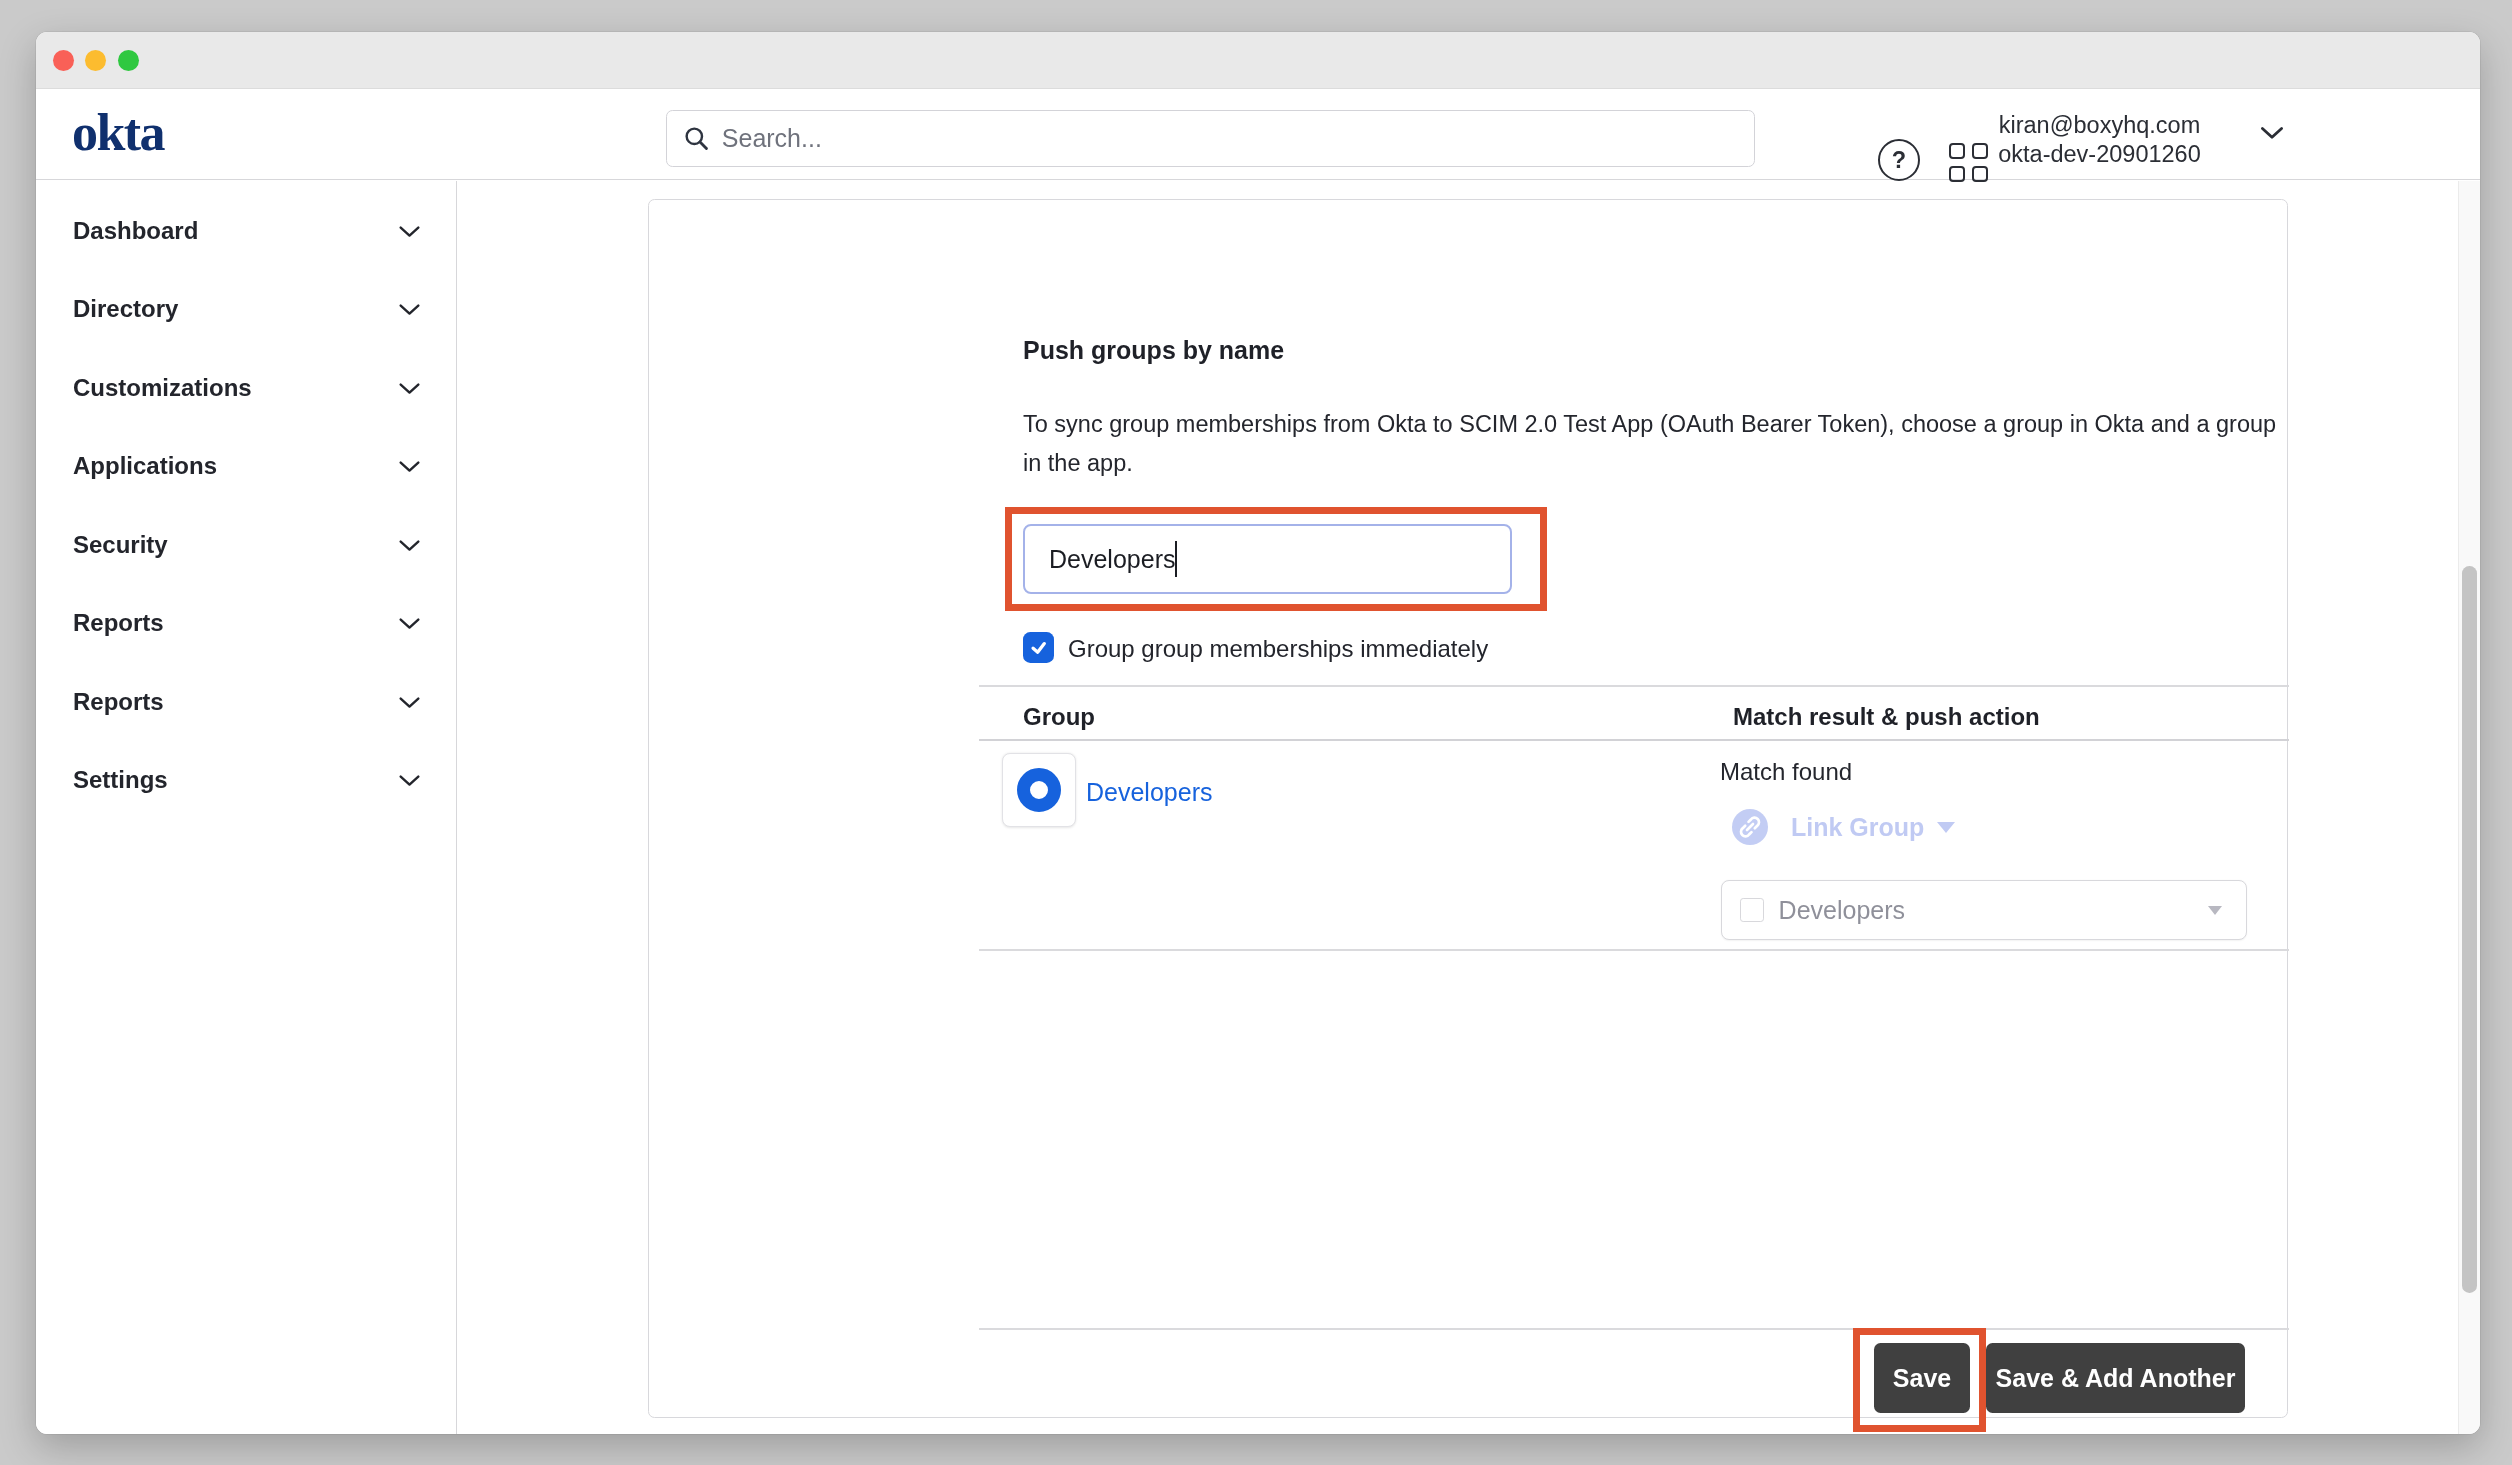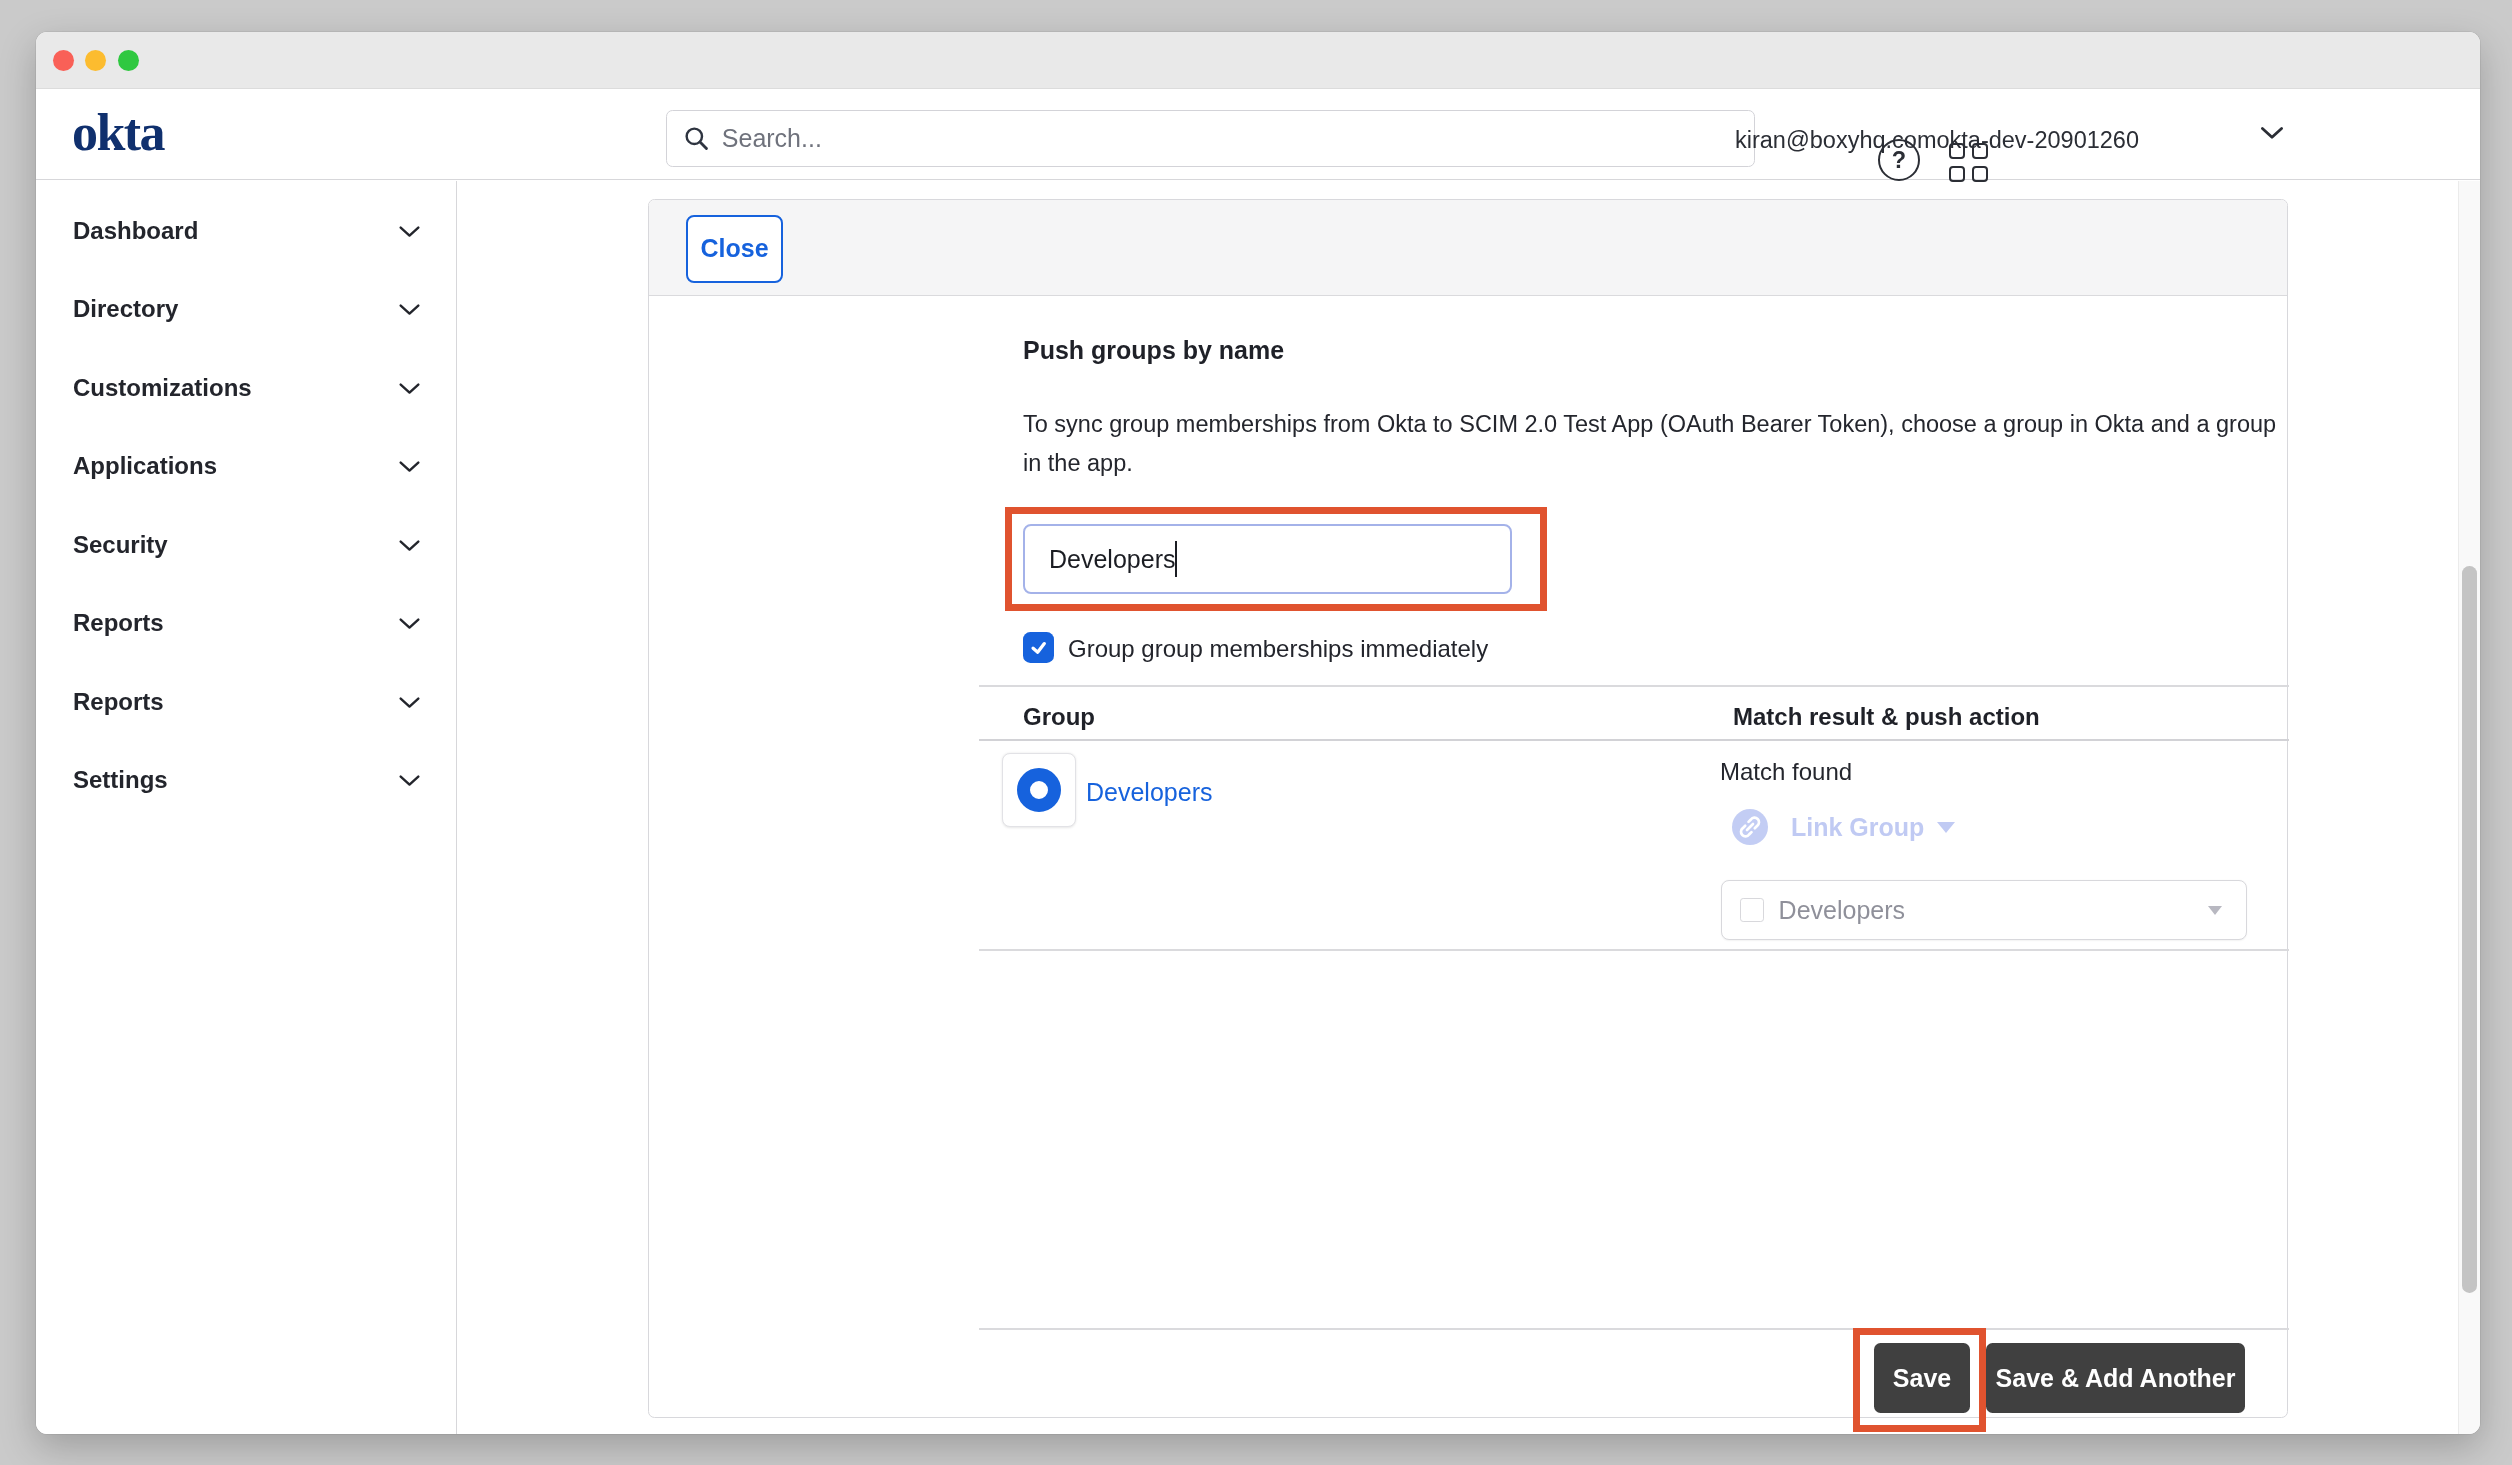--- a/index.html
+++ b/index.html
@@ -25,21 +25,21 @@
   
   .appheader{position:absolute;left:0;top:57px;width:2444px;height:91px;background:#fff;border-bottom:1.6px solid #d7d7da;}
   .logo{position:absolute;left:36px;top:14.6px;font-family:Liberation Serif, serif;font-weight:800;font-size:52px;letter-spacing:-1.6px;color:#10306e;line-height:57px;}
   .searchbox{position:absolute;left:630px;top:21px;width:1089px;height:57px;border:1.6px solid #d3d3d8;border-radius:6.5px;background:#fff;display:flex;align-items:center;}
   .searchbox svg{margin-left:16px;flex:0 0 auto;}
   .searchbox input{border:none;outline:none;font-size:25px;color:#22242b;margin-left:11.3px;width:971px;font-family:"Liberation Sans",sans-serif;background:transparent;}
   .searchbox input::placeholder{color:#6f727c;opacity:1;}
   .helpbtn{position:absolute;left:1842px;top:50px;width:42px;height:42px;border:2.4px solid #2b2e35;border-radius:50%;display:flex;align-items:center;justify-content:center;font-size:23.5px;font-weight:bold;color:#2b2e35;background:#fff;cursor:pointer;}
   .gridbtn{position:absolute;left:1913px;top:54px;width:40px;height:40px;display:grid;grid-template-columns:16px 16px;grid-template-rows:16px 16px;gap:6.5px;cursor:pointer;background:transparent;border:none;}
   .gridbtn span{width:16px;height:16px;border:2.4px solid #2b2e35;border-radius:4px;}
-  .account{position:absolute;left:1884px;top:21px;width:219px;height:60px;display:flex;flex-direction:row;align-items:center;justify-content:flex-end;cursor:pointer;}
+  .account{position:absolute;left:1954px;top:21px;width:219px;height:60px;display:flex;flex-direction:column;align-items:center;justify-content:center;cursor:pointer;}
   .account .line{font-size:23.5px;color:#2b2e35;line-height:29px;white-space:nowrap;}
   .acct-chevron{position:absolute;left:2224px;top:37px;}
   
   .sidebar{position:absolute;left:0;top:149px;width:421px;height:1253px;background:#fff;border-right:1.6px solid #d7d7da;}
   .nav-item{position:absolute;left:0;width:419px;height:39px;cursor:pointer;}
   .nav-item .lbl{position:absolute;left:37px;top:4.9px;font-size:24px;font-weight:bold;color:#23252c;}
   .nav-item .chev{position:absolute;left:363px;top:13.8px;}
   
   .panel{position:absolute;left:612px;top:167px;width:1640px;height:1219px;background:#fff;border:1.6px solid #d8d8dc;border-radius:6.5px;}
   .panel-head{position:absolute;left:0;top:0;width:100%;height:96px;background:#f5f5f6;border-bottom:1.6px solid #dadadd;border-radius:5.7px 5.7px 0 0;}
@@ -172,23 +172,20 @@
     </div>
     <div class="nav-item" style="top:580px">
       <span class="lbl">Settings</span>
       <svg class="chev" width="21" height="12" viewBox="0 0 26 15">
           <path d="M2 2 L13 12 L24 2" fill="none" stroke="#23252c" stroke-width="3" stroke-linecap="round" stroke-linejoin="round"></path>
         </svg>
     </div>
   </div>
 
   <div class="panel">
-    <div class="panel-head">
-      <button class="close-btn">Close</button>
-    </div>
 
 
     <div class="content">
       <div class="heading">Push groups by name</div>
       <div class="desc">To sync group memberships from Okta to SCIM 2.0 Test App (OAuth Bearer Token), choose a group in Okta and a group in the app.</div>
 
       <div class="annotation anno-input"></div>
       <div class="group-input-wrap">
         <input class="group-input" type="text" value="Developers" style="">
         <div class="text-caret"></div>

